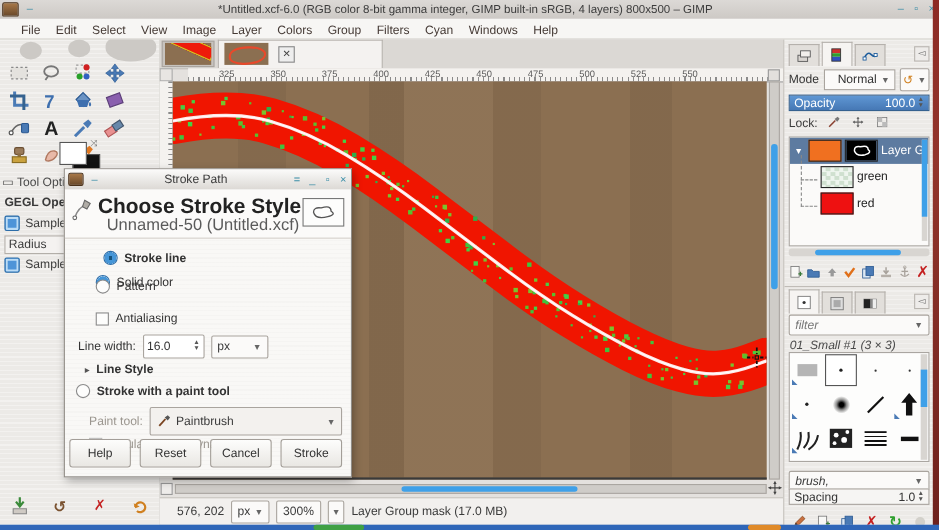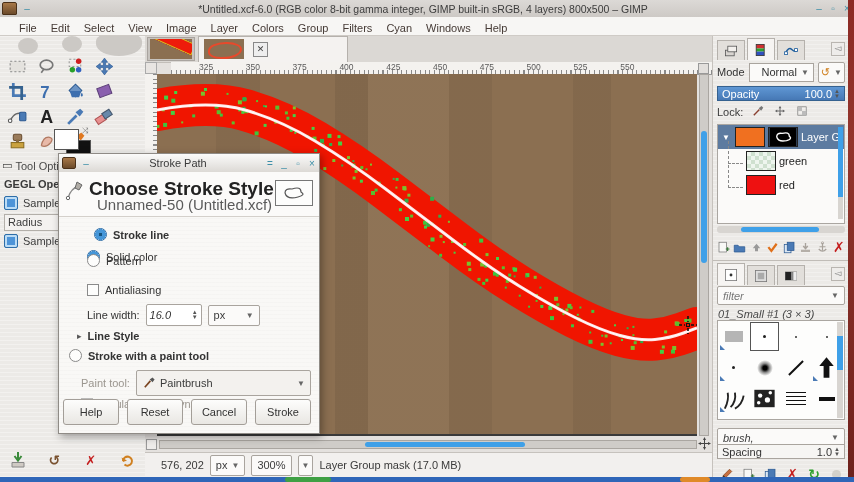--- a/index.html
+++ b/index.html
@@ -861,23 +861,23 @@
       <span>Solid color</span>
     </div>
     <div class="drow" style="left:28px;top:100px;">
       <span class="radio"></span>
       <span>Pattern</span>
     </div>
     <div class="drow" style="left:28px;top:130px;">
       <span class="cb"></span>
       <span>Antialiasing</span>
     </div>
-    <div class="drow" style="left:28px;top:150px;">
+    <div class="drow" style="left:12px;top:150px;">
       <span>Line width:</span>
-      <span class="spinbox" style="width:48px;justify-content:space-between;font-style:italic;">
+      <span class="spinbox" style="width:48px;justify-content:space-between;">
         <span>16.0</span>
           <span class="spin">
             <span>▲</span>
             <span>▼</span>
           </span>
       </span>
       <span class="sel" style="width:40px;justify-content:space-between;">
         <span>px</span>
           <span class="chev">▼</span>
       </span>

